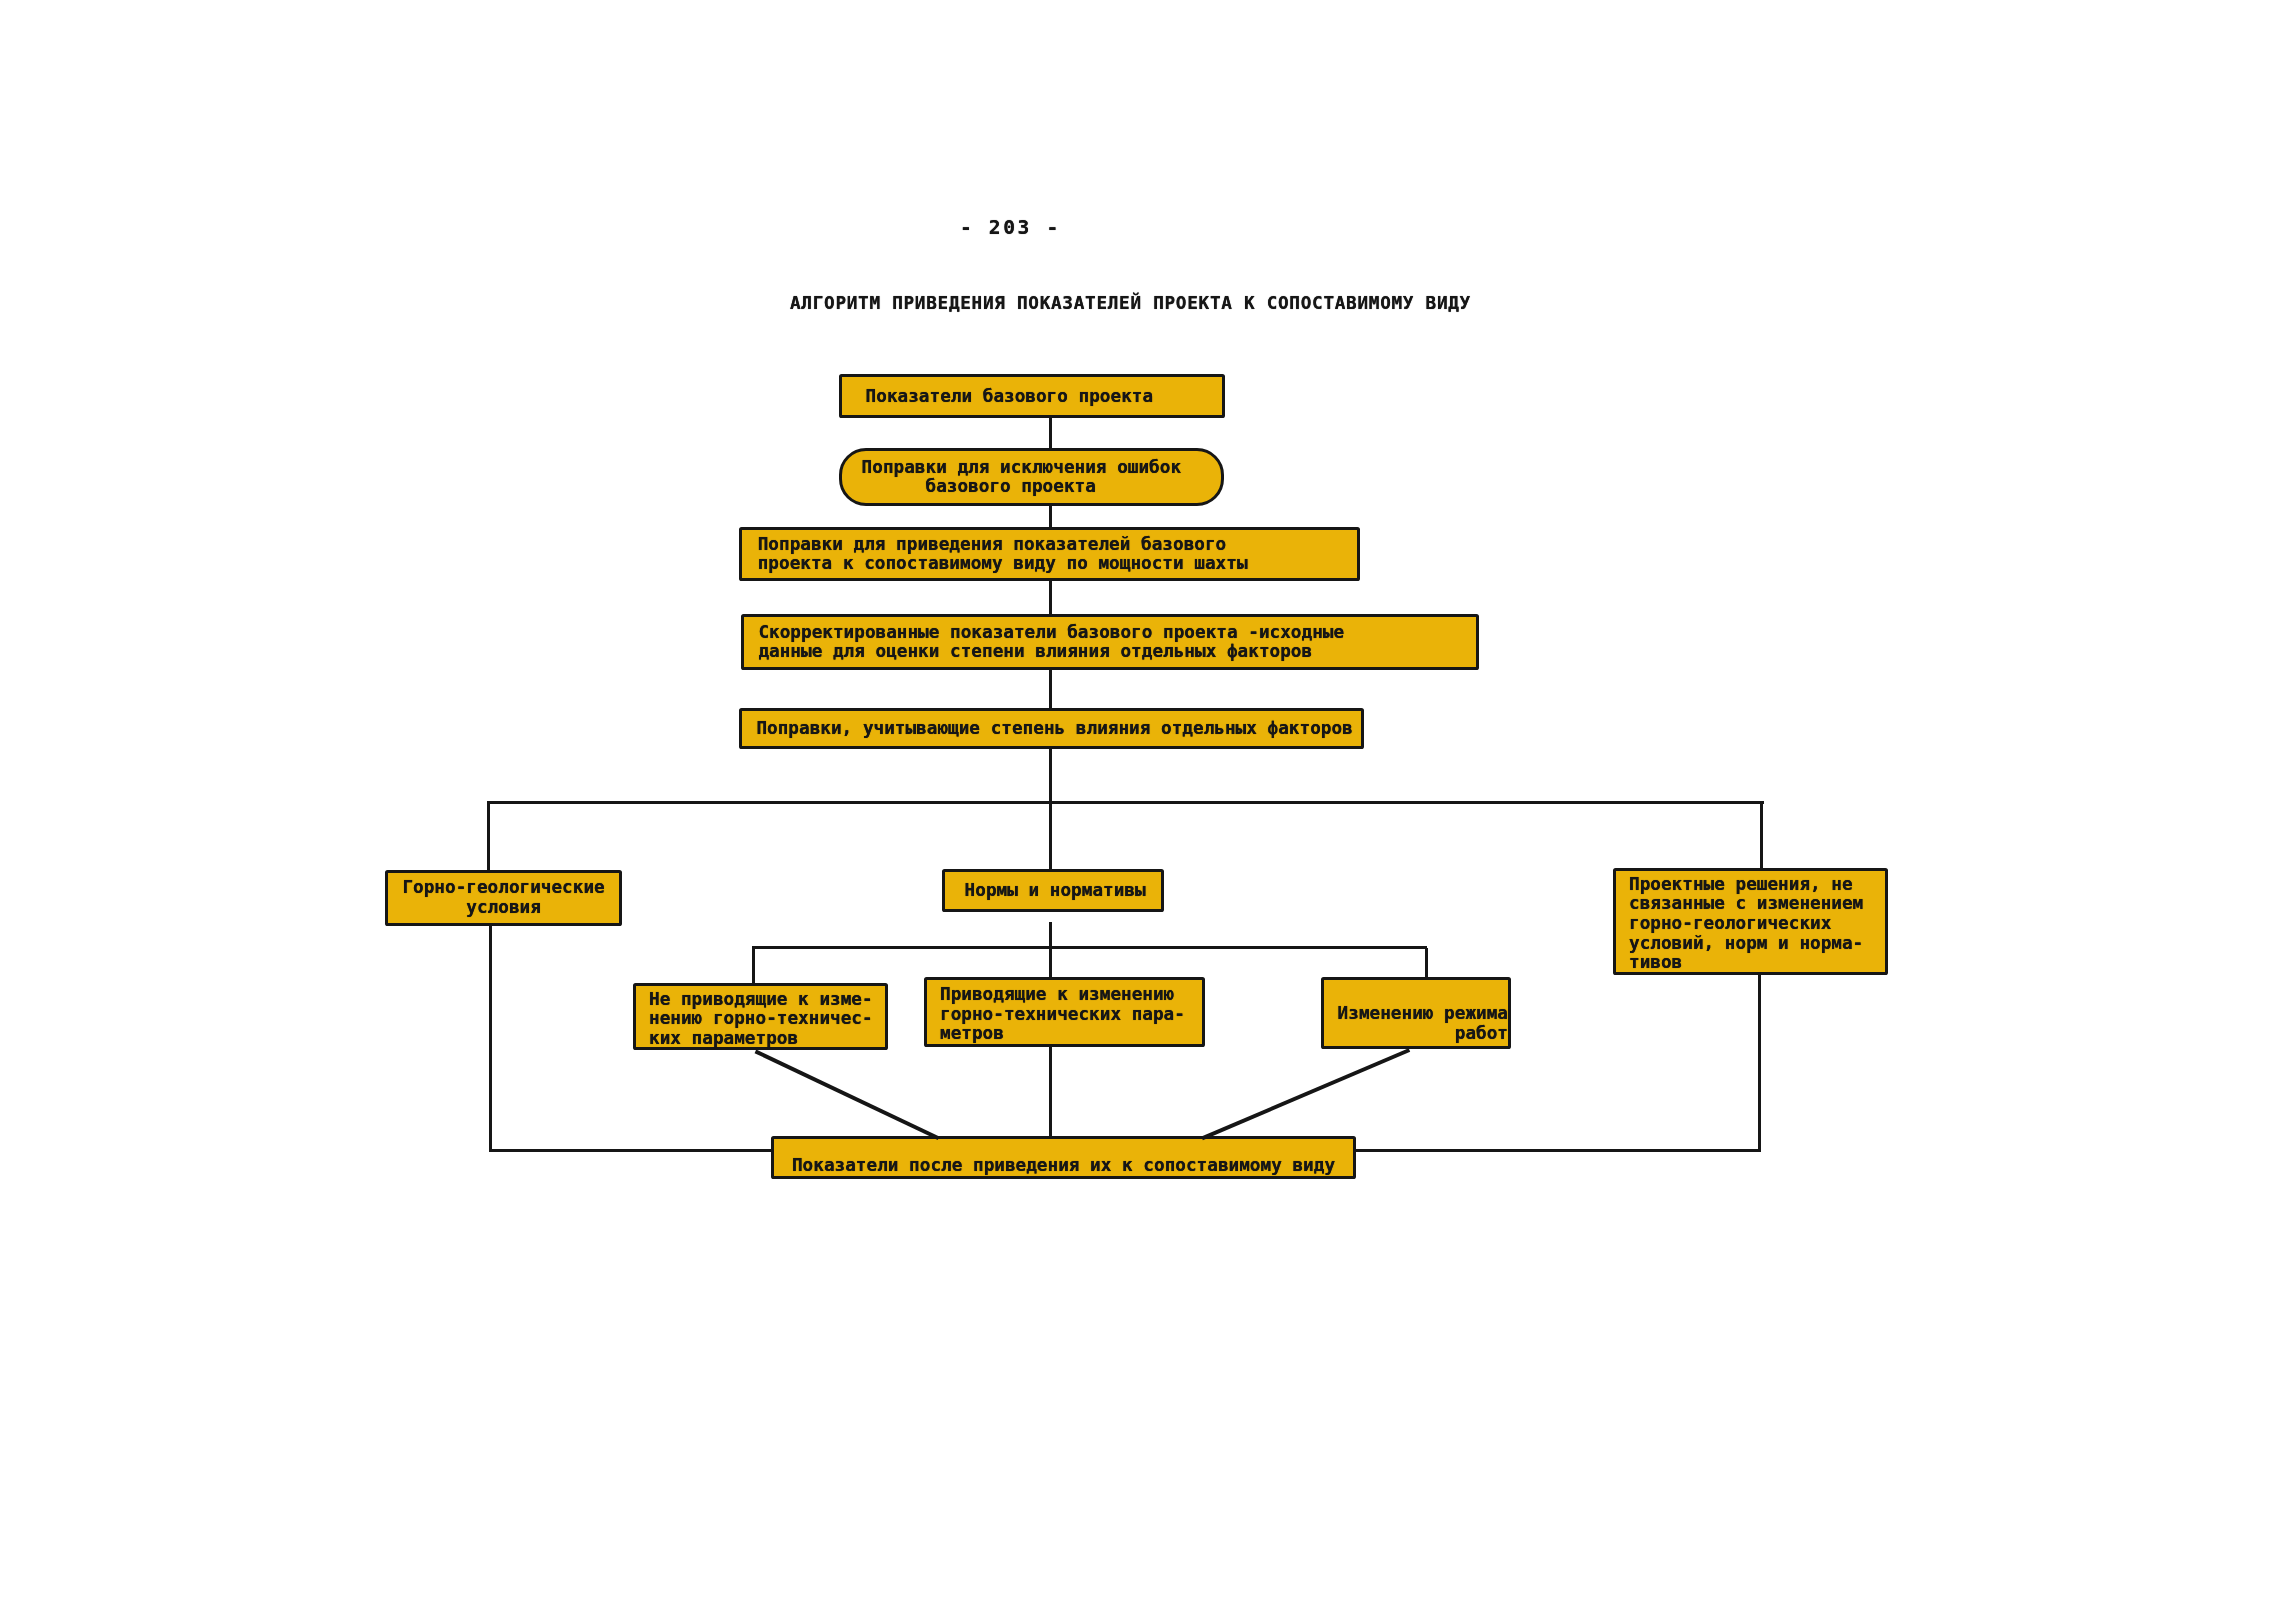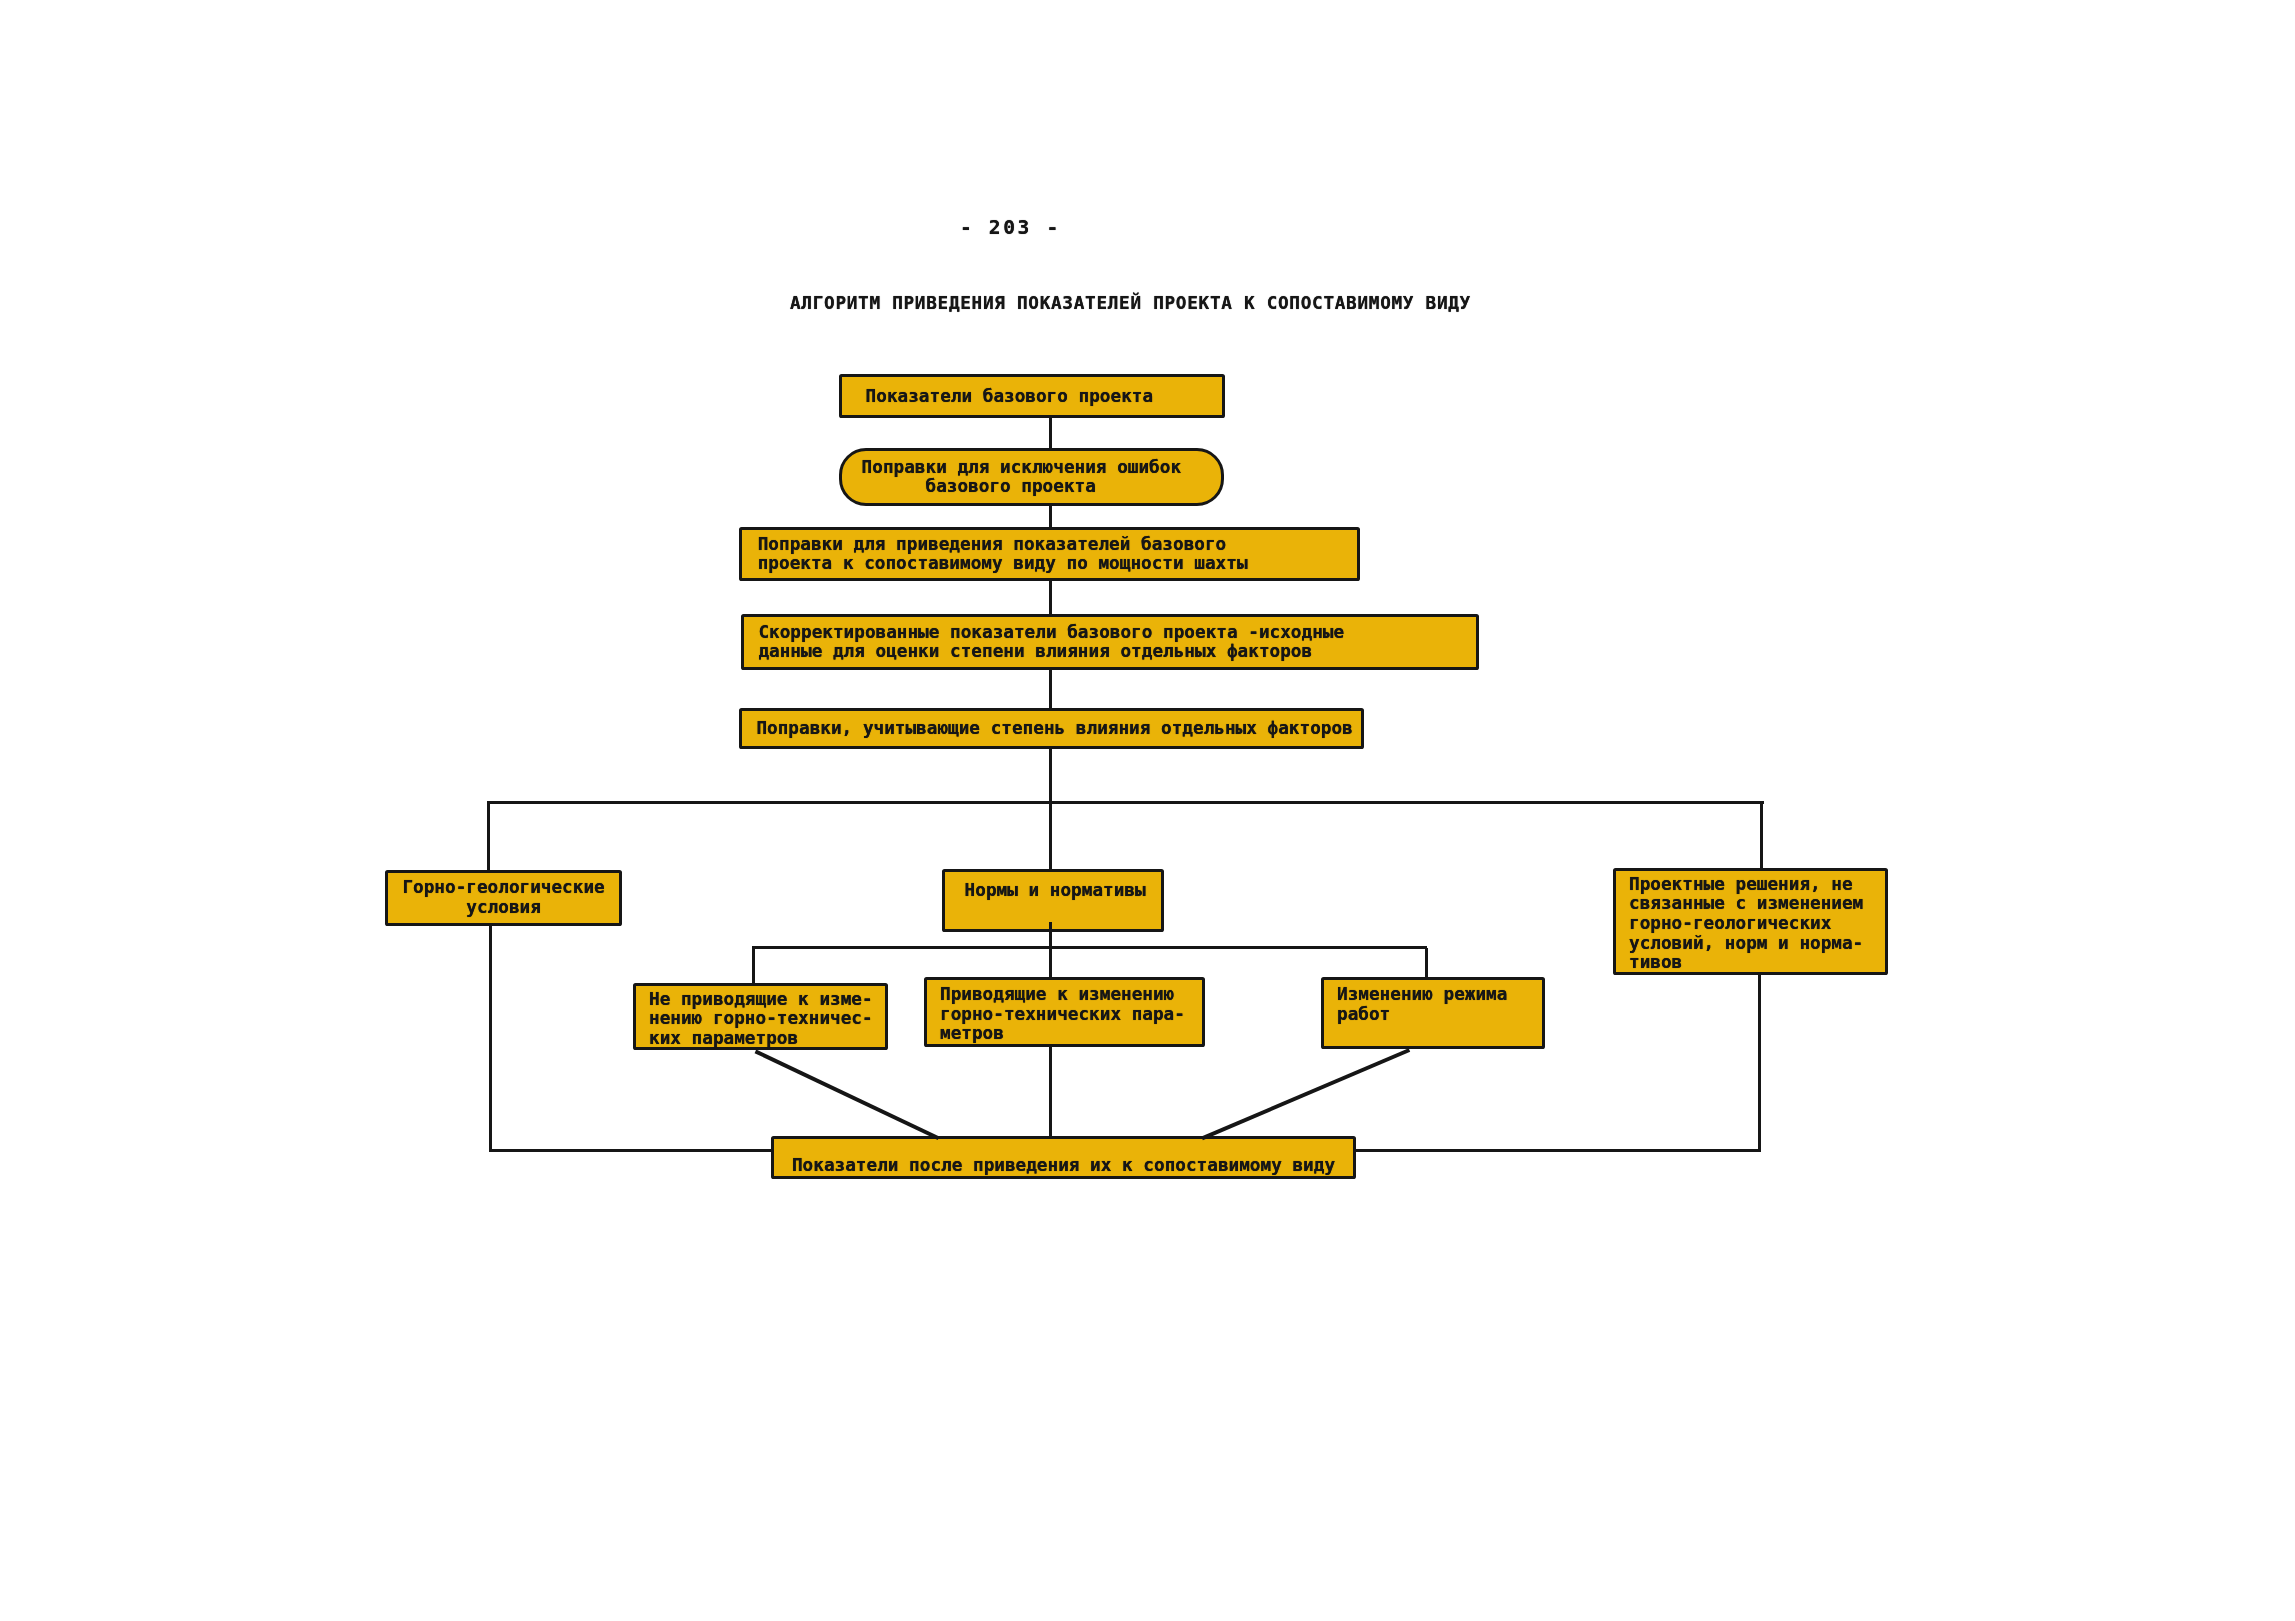--- a/index.html
+++ b/index.html
@@ -39,25 +39,25 @@
     line-height:19.6px;
     white-space:pre;
     text-shadow:0 0 0.7px #161616;
   }
   .n-b1{left:839px;top:374px;width:386px;height:44px;padding:9.8px 0 0 23.6px;}
   .n-b2{left:839px;top:448px;width:385px;height:58px;padding:6.5px 0 0 19.6px;border-radius:27px;}
   .n-b3{left:739px;top:527px;width:621px;height:54px;padding:4.6px 0 0 15.7px;}
   .n-b4{left:741px;top:614px;width:738px;height:56px;padding:5.9px 0 0 14.4px;}
   .n-b5{left:739px;top:708px;width:625px;height:41px;padding:7.9px 0 0 14.4px;}
   .n-geo{left:385px;top:870px;width:237px;height:56px;padding:5.2px 0 0 14.4px;}
-  .n-norm{left:942px;top:869px;width:222px;height:63px;padding:9.2px 0 0 19.6px;}
+  .n-norm{left:942px;top:869px;width:222px;height:43px;padding:9.2px 0 0 19.6px;}
   .n-design{left:1613px;top:868px;width:275px;height:107px;padding:3.9px 0 0 13px;}
   .n-s1{left:633px;top:983px;width:255px;height:67px;padding:3.9px 0 0 13px;}
   .n-s2{left:924px;top:977px;width:281px;height:70px;padding:5.2px 0 0 13px;}
-  .n-s3{left:1321px;top:977px;width:224px;height:72px;padding:5px 0 0 13px;}
+  .n-s3{left:1321px;top:977px;width:190px;height:72px;padding:24px 0 0 13px;text-align:right;}
   .n-result{left:771px;top:1136px;width:585px;height:43px;padding:0;display:flex;align-items:flex-end;justify-content:center;}
   .vline,.hline{position:absolute;background:#161616;}
   .vline{width:2.6px;}
   .hline{height:3.3px;}
   svg.diag{position:absolute;left:0;top:0;width:2295px;height:1622px;pointer-events:none;}
 </style>
 </head>
 <body>
 
 <div class="page">

